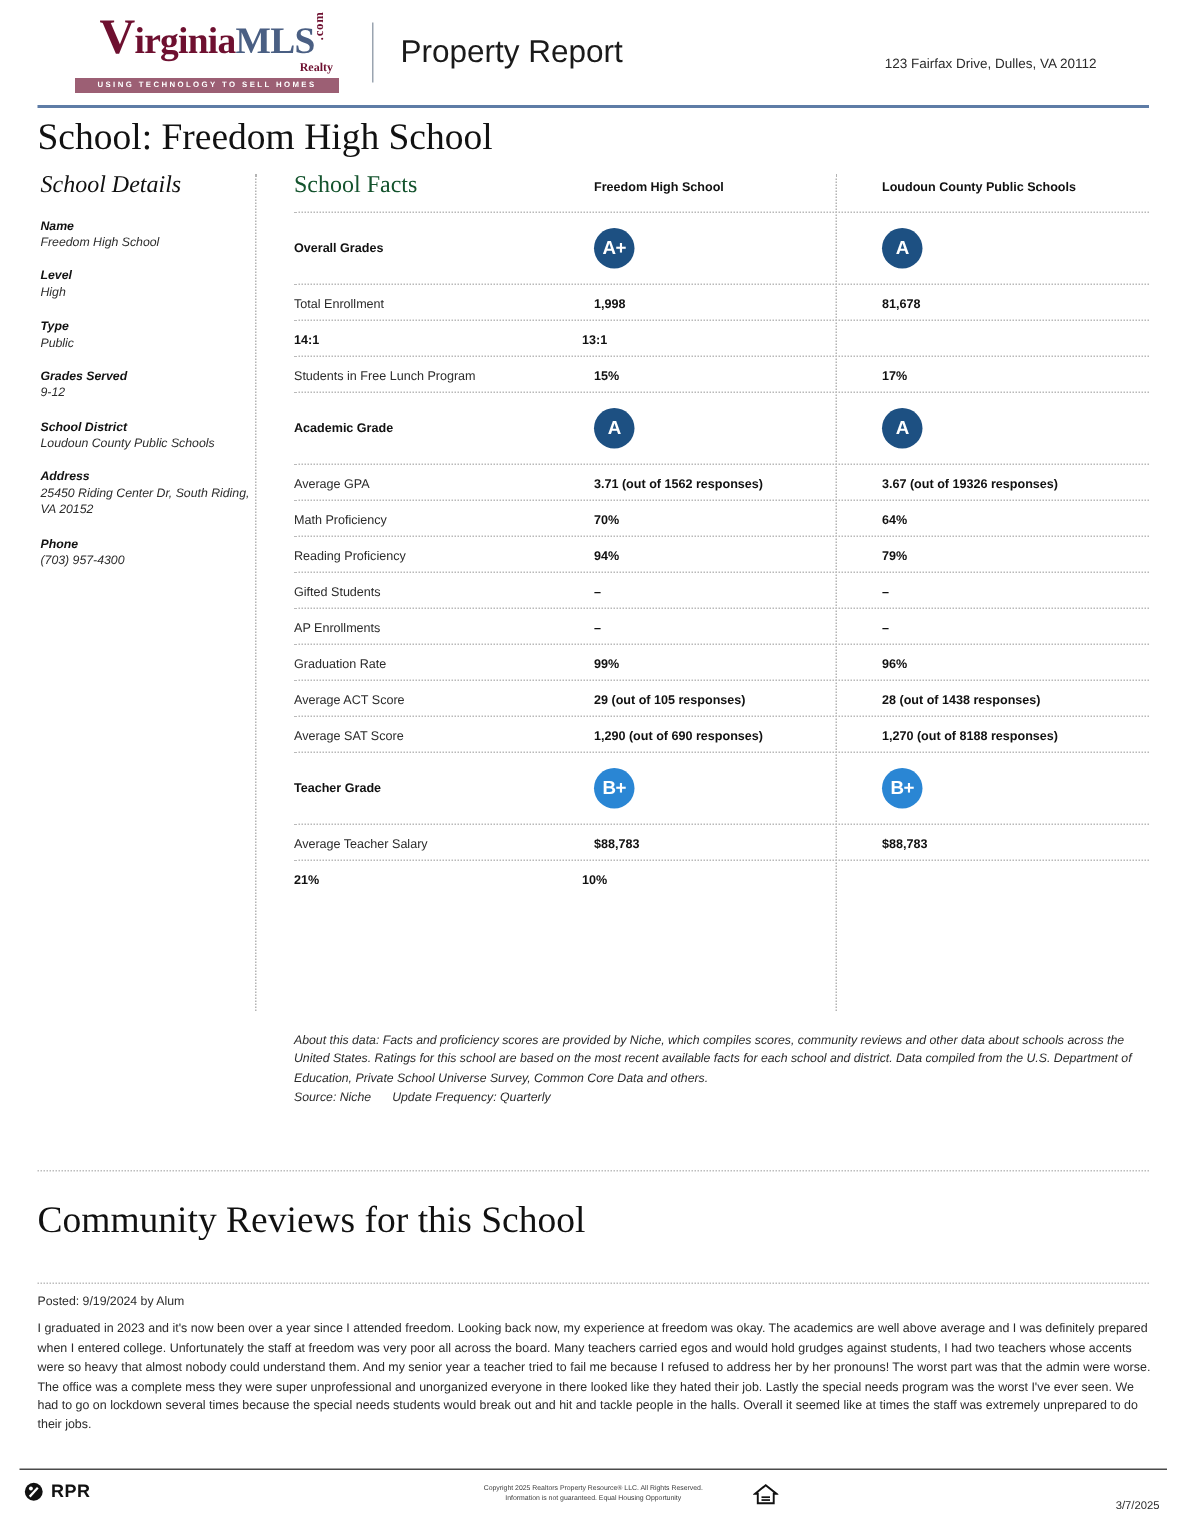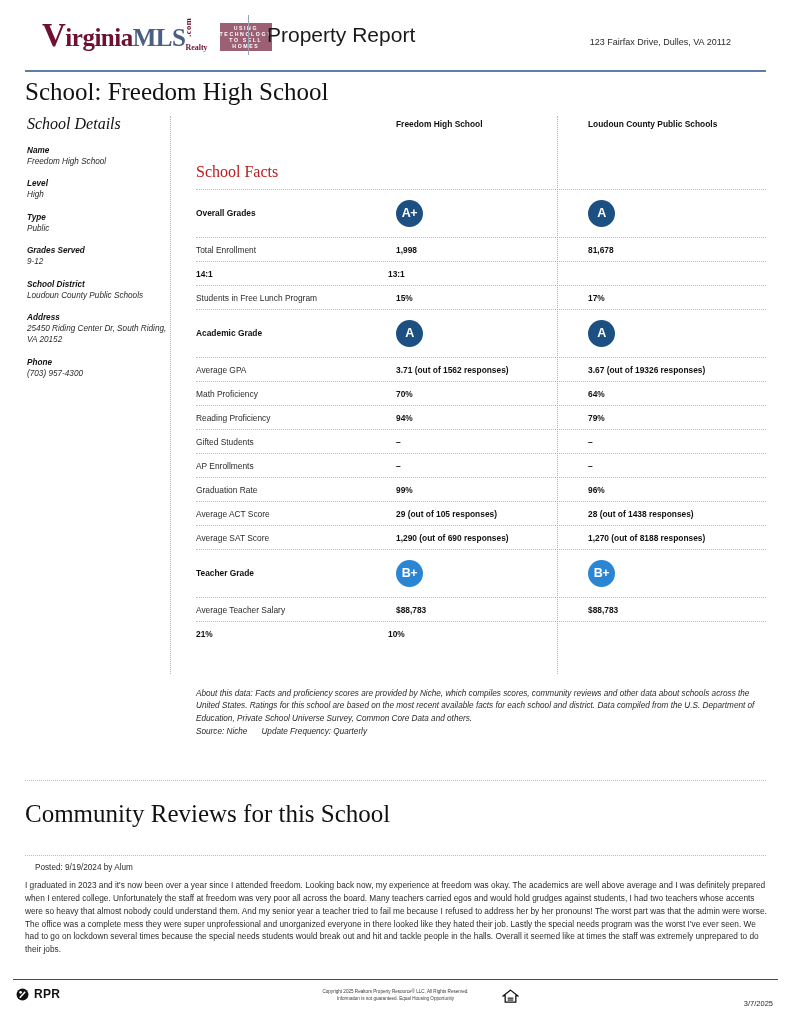--- a/index.html
+++ b/index.html
@@ -12,21 +12,21 @@
   }
   .page { position: relative; width: 791px; height: 1024px; }
 
   
   .header {
     position: absolute; left: 0; top: 0; width: 791px; height: 70px;
     display: flex; align-items: center;
   }
   .logo-block {
     width: 192px; margin-left: 42px;
-    display: flex; align-items: center;
+    display: flex; flex-direction: column; align-items: center;
   }
   .logo-main { font-family: "Liberation Serif", serif; font-weight: bold; font-size: 25px;
                letter-spacing: -0.5px; line-height: 1; white-space: nowrap; position: relative; }
   .logo-v { color: #6e1030; font-size: 33px; }
   .logo-virginia { color: #6e1030; }
   .logo-mls { color: #4a5f83; }
   .logo-dotcom {
     display: inline-block; font-size: 8.5px; color: #6e1030; font-weight: bold;
     transform: rotate(-90deg); transform-origin: center;
     position: absolute; right: -13px; top: 4px; letter-spacing: 0.5px;
@@ -67,23 +67,22 @@
   }
   .vsep2 {
     position: absolute; left: 557px; top: 116px; width: 0; height: 558px;
     border-left: 1px dotted #b4b4b4;
   }
 
   
   .facts { position: absolute; left: 196px; top: 115px; width: 570px; }
   .facts-head { display: flex; align-items: flex-start; padding-bottom: 8px; }
   .fh-title {
-    width: 200px; font-family: "Liberation Serif", serif; font-size: 16px; color: #b91c1c;
+    width: 200px; font-family: "Liberation Serif", serif; font-size: 16px; color: #14532d;
     font-weight: normal;
-    margin-top: 48px;
   }
   .fh-col { width: 168px; font-size: 8.4px; font-weight: bold; color: #111; line-height: 1.3;
             padding-top: 4px; }
   .fh-col.c2 { margin-left: 24px; }
 
   .frow { display: flex; align-items: flex-start; border-top: 1px dotted #b9b9b9; }
   .frow.grade { min-height: 48px; align-items: center; }
   .frow.data { min-height: 24px; }
   .fc-label { width: 200px; font-size: 8.4px; color: #2b2b2b; padding-top: 7px; line-height: 1.3; }
   .frow.grade .fc-label { font-weight: bold; color: #111; padding-top: 0; }
@@ -114,21 +113,21 @@
 
   
   .reviews-title {
     position: absolute; left: 25px; top: 800px;
     font-family: "Liberation Serif", serif; font-size: 25px; font-weight: normal; color: #111;
   }
   .hr-dot-2 {
     position: absolute; left: 25px; top: 855px; width: 741px; height: 0;
     border-top: 1px dotted #bdbdbd;
   }
-  .review-meta { position: absolute; left: 35px; top: 863px; font-size: 8.2px; color: #2b2b2b; }
+  .review-meta { position: absolute; left: 25px; top: 863px; font-size: 8.2px; color: #2b2b2b; }
   .review-body {
     position: absolute; left: 25px; top: 879px; width: 744px;
     font-size: 8.3px; color: #2b2b2b; line-height: 1.55; text-align: left;
   }
 
   
   .footer-rule {
     position: absolute; left: 13px; top: 979px; width: 765px; height: 1px; background: #4a4a4a;
   }
   .rpr { position: absolute; left: 16px; top: 987px; display: flex; align-items: center; gap: 5px; }

